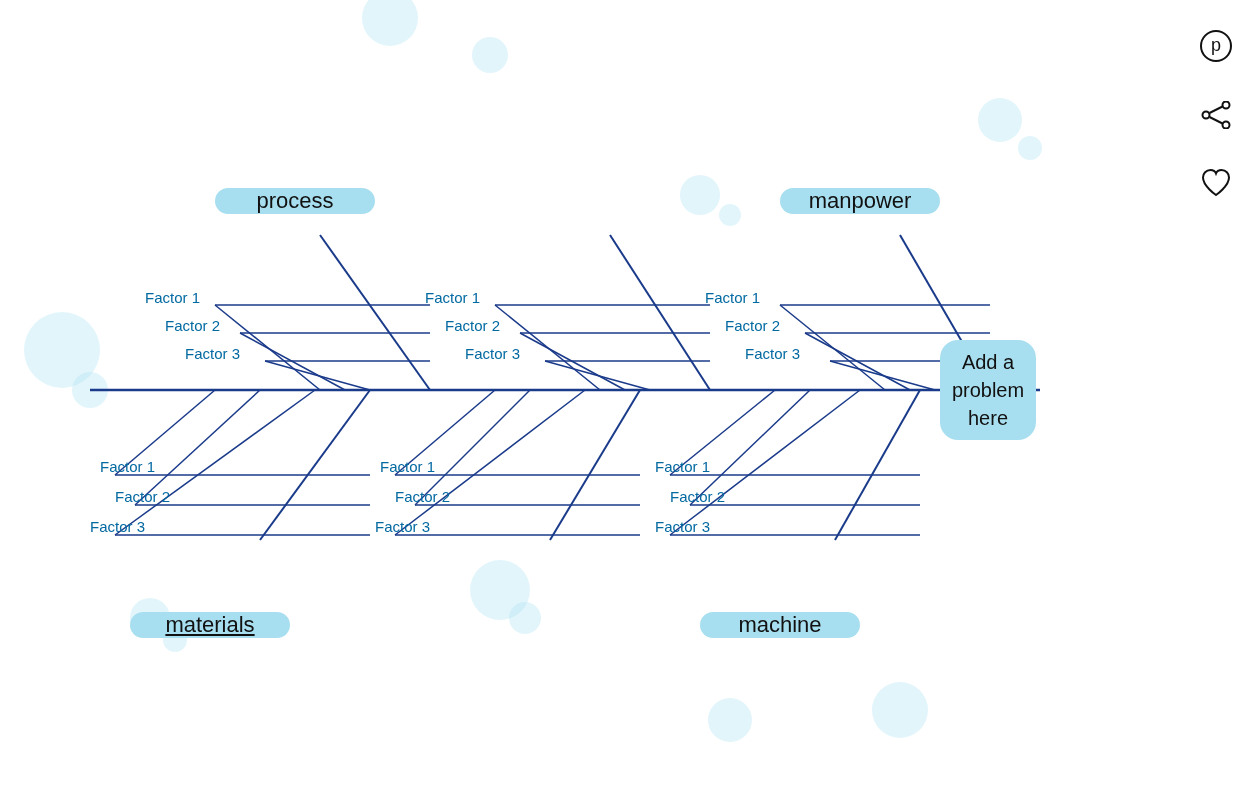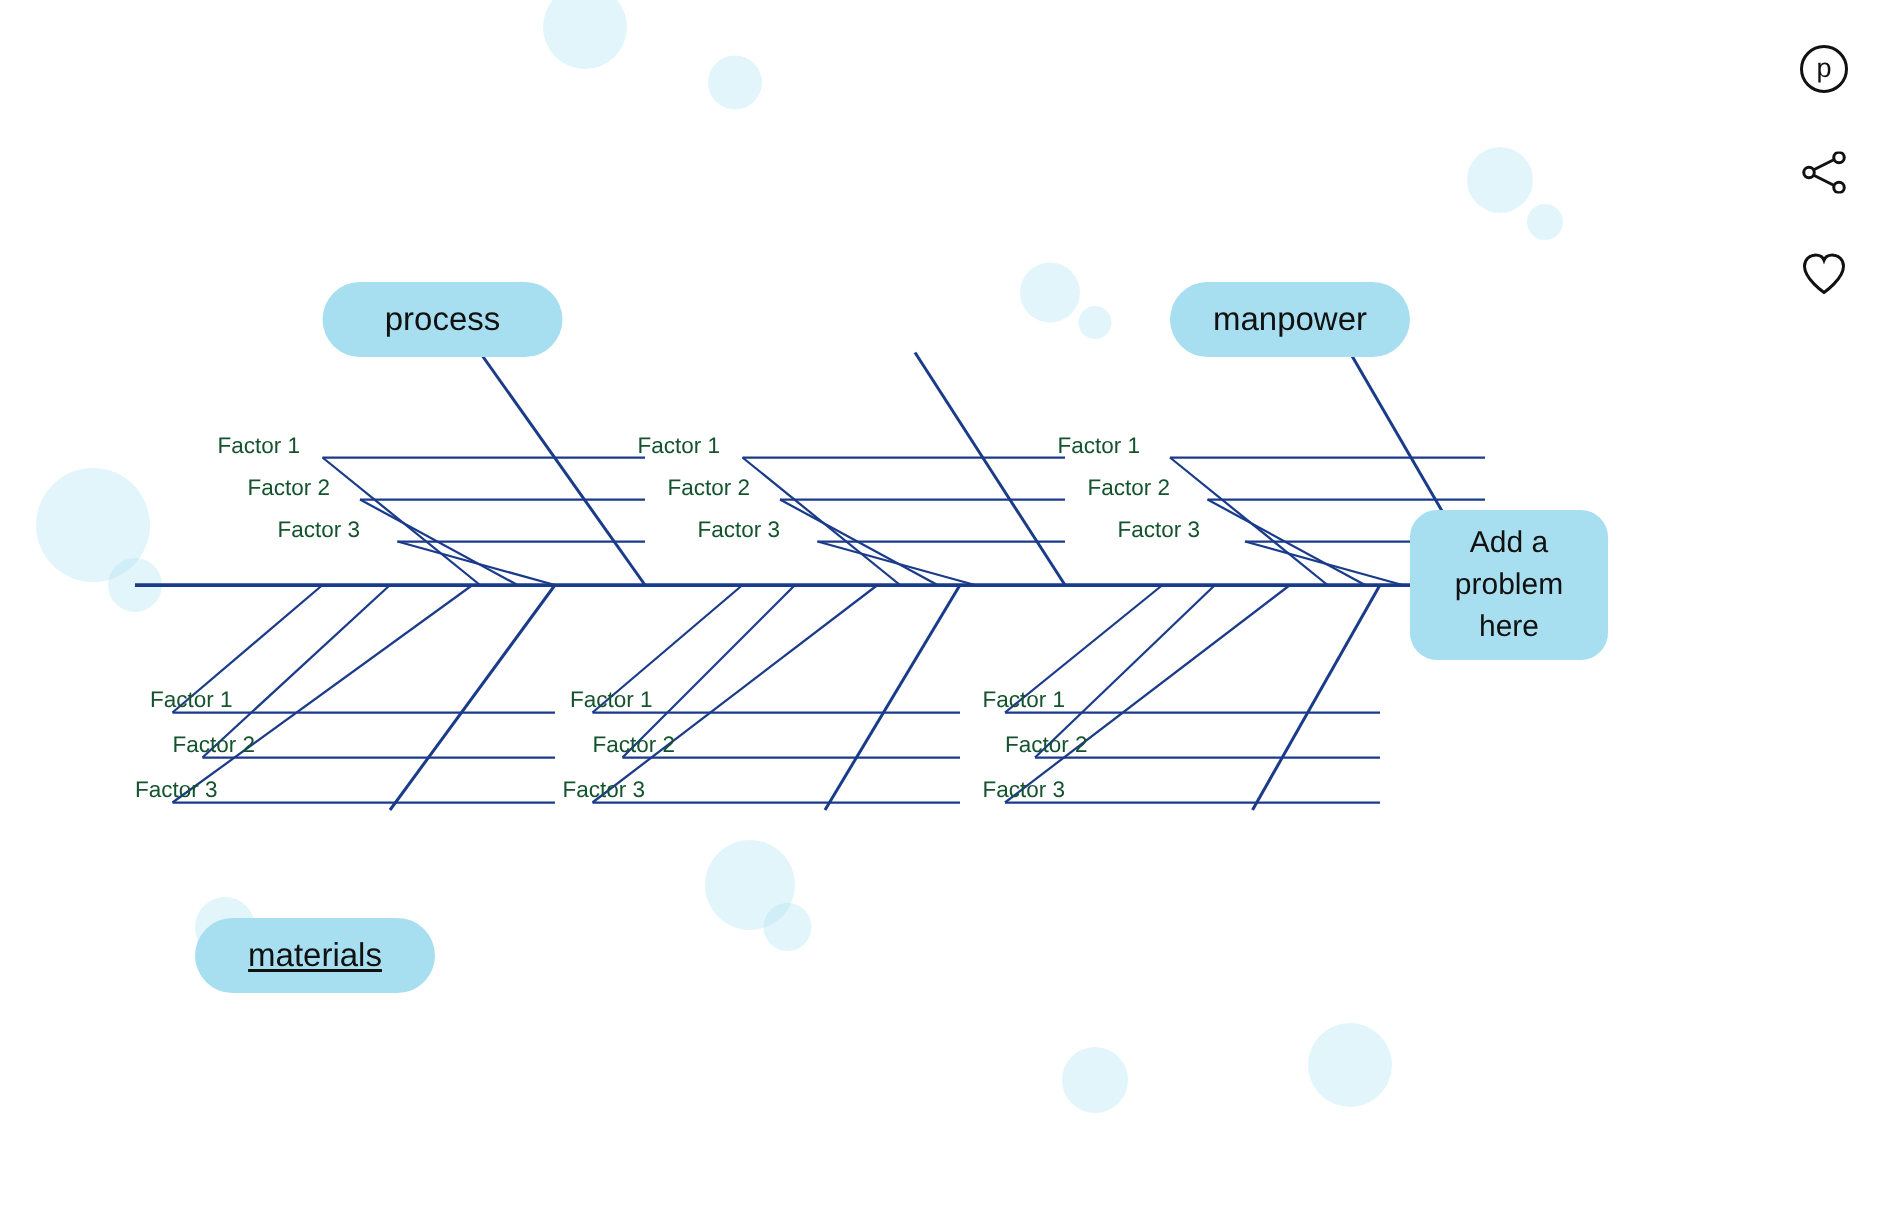--- a/index.html
+++ b/index.html
@@ -60,21 +60,21 @@
       position: absolute;
       background: #a8dff0;
       border-radius: 50px;
       display: flex;
       align-items: center;
       justify-content: center;
       font-size: 22px;
       font-weight: 400;
       color: #111;
       z-index: 10;
-      padding: 12px 28px;
+      padding: 0 28px;
     }
 
     
     .problem-box {
       position: absolute;
       background: #a8dff0;
       border-radius: 18px;
       display: flex;
       align-items: center;
       justify-content: center;
@@ -84,21 +84,21 @@
       color: #111;
       z-index: 10;
       padding: 14px 18px;
       line-height: 1.4;
     }
 
     
     .factor-label {
       position: absolute;
       font-size: 15px;
-      color: #14532d;
+      color: #0369a1;
       z-index: 10;
       white-space: nowrap;
     }
   </style>
 </head>
 <body>
 
 <div id="bubbles-container">
     <div class="bubble" style="left: 390px; top: 18px; width: 56px; height: 56px; transform: translate(-50%, -50%);"></div>
     <div class="bubble" style="left: 490px; top: 55px; width: 36px; height: 36px; transform: translate(-50%, -50%);"></div>
@@ -204,22 +204,25 @@
   <div class="pill" style="left:155px;top:108px;min-width:160px;">
     <span>process</span>
   </div>
   <div class="pill" style="left:720px;top:108px;min-width:160px;">
     <span>manpower</span>
   </div>
 
   <div class="pill" style="left:70px;top:532px;min-width:160px;text-decoration:underline;">
     <span>materials</span>
   </div>
-
-  <div class="problem-box" style="left:880px;top:260px;width:132px;height:100px;">
+  <div class="pill" style="left:640px;top:532px;min-width:160px;">
+    <span>machine</span>
+  </div>
+
+  <div class="problem-box" style="left:880px;top:260px;width:96px;height:100px;">
     <span style="white-space:pre-line;">Add a
 problem
 here</span>
   </div>
 
   <div class="factor-label" style="left:85px;top:209px;">Factor 1</div>
   <div class="factor-label" style="left:105px;top:237px;">Factor 2</div>
   <div class="factor-label" style="left:125px;top:265px;">Factor 3</div>
 
   <div class="factor-label" style="left:365px;top:209px;">Factor 1</div>

